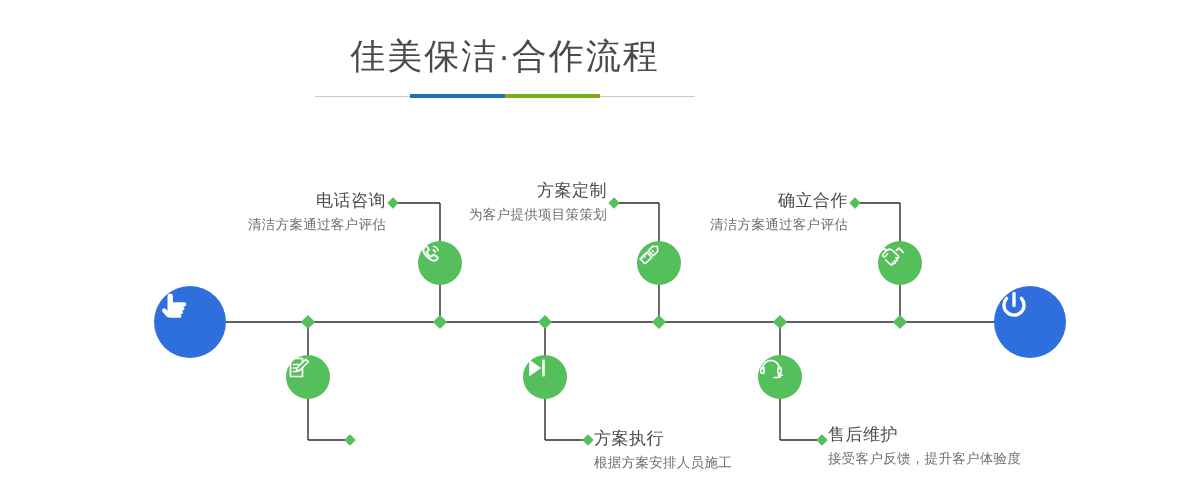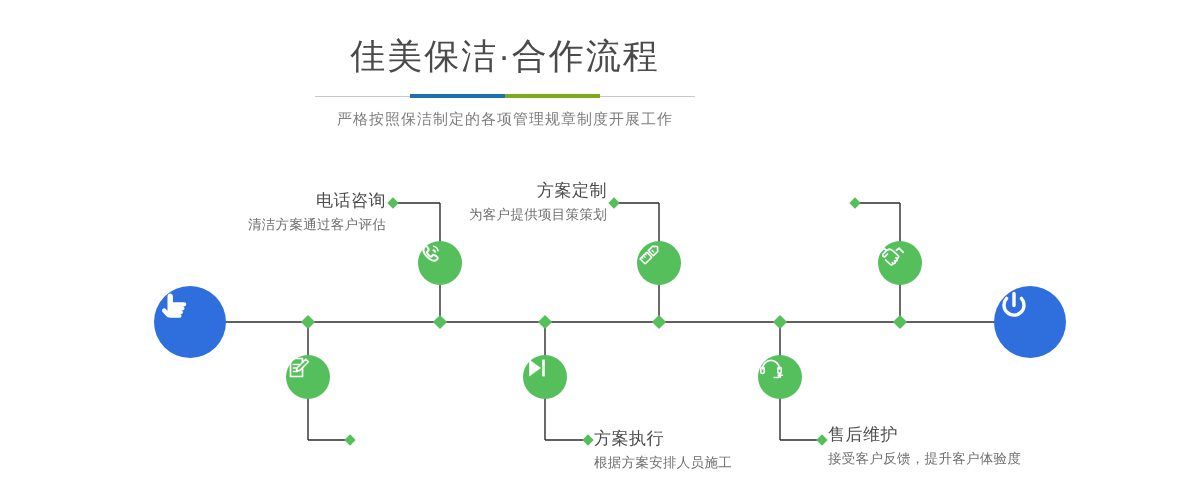--- a/index.html
+++ b/index.html
@@ -136,21 +136,20 @@
 
 <div id="root">
 
   <div class="header">
     <div class="page-title">佳美保洁·合作流程</div>
     <div class="divider">
       <div class="rule"></div>
       <div class="seg-blue"></div>
       <div class="seg-green"></div>
     </div>
-    <div class="page-subtitle">严格按照保洁制定的各项管理规章制度开展工作</div>
   </div>
 
   <div class="flow">
 
     <svg width="1202" height="502">
 
       <line x1="190" y1="322" x2="1030" y2="322" stroke="#2b2b2b" stroke-width="1.6"></line>
 
       <line x1="440" y1="203" x2="440" y2="322" stroke="#2b2b2b" stroke-width="1.4"></line>
       <line x1="659" y1="203" x2="659" y2="322" stroke="#2b2b2b" stroke-width="1.4"></line>
@@ -276,20 +275,24 @@
     <div class="label top" style="right:816px; top:190px;">
       <div class="t">电话咨询</div>
       <div class="s">清洁方案通过客户评估</div>
     </div>
 
     <div class="label top" style="right:595px; top:180px;">
       <div class="t">方案定制</div>
       <div class="s">为客户提供项目策策划</div>
     </div>
 
+    <div class="label top" style="right:354px; top:190px;">
+      <div class="t">确立合作</div>
+      <div class="s">清洁方案通过客户评估</div>
+    </div>
 
 
     <div class="label bottom" style="left:594px; top:428px;">
       <div class="t">方案执行</div>
       <div class="s">根据方案安排人员施工</div>
     </div>
 
     <div class="label bottom" style="left:828px; top:424px;">
       <div class="t">售后维护</div>
       <div class="s">接受客户反馈，提升客户体验度</div>

